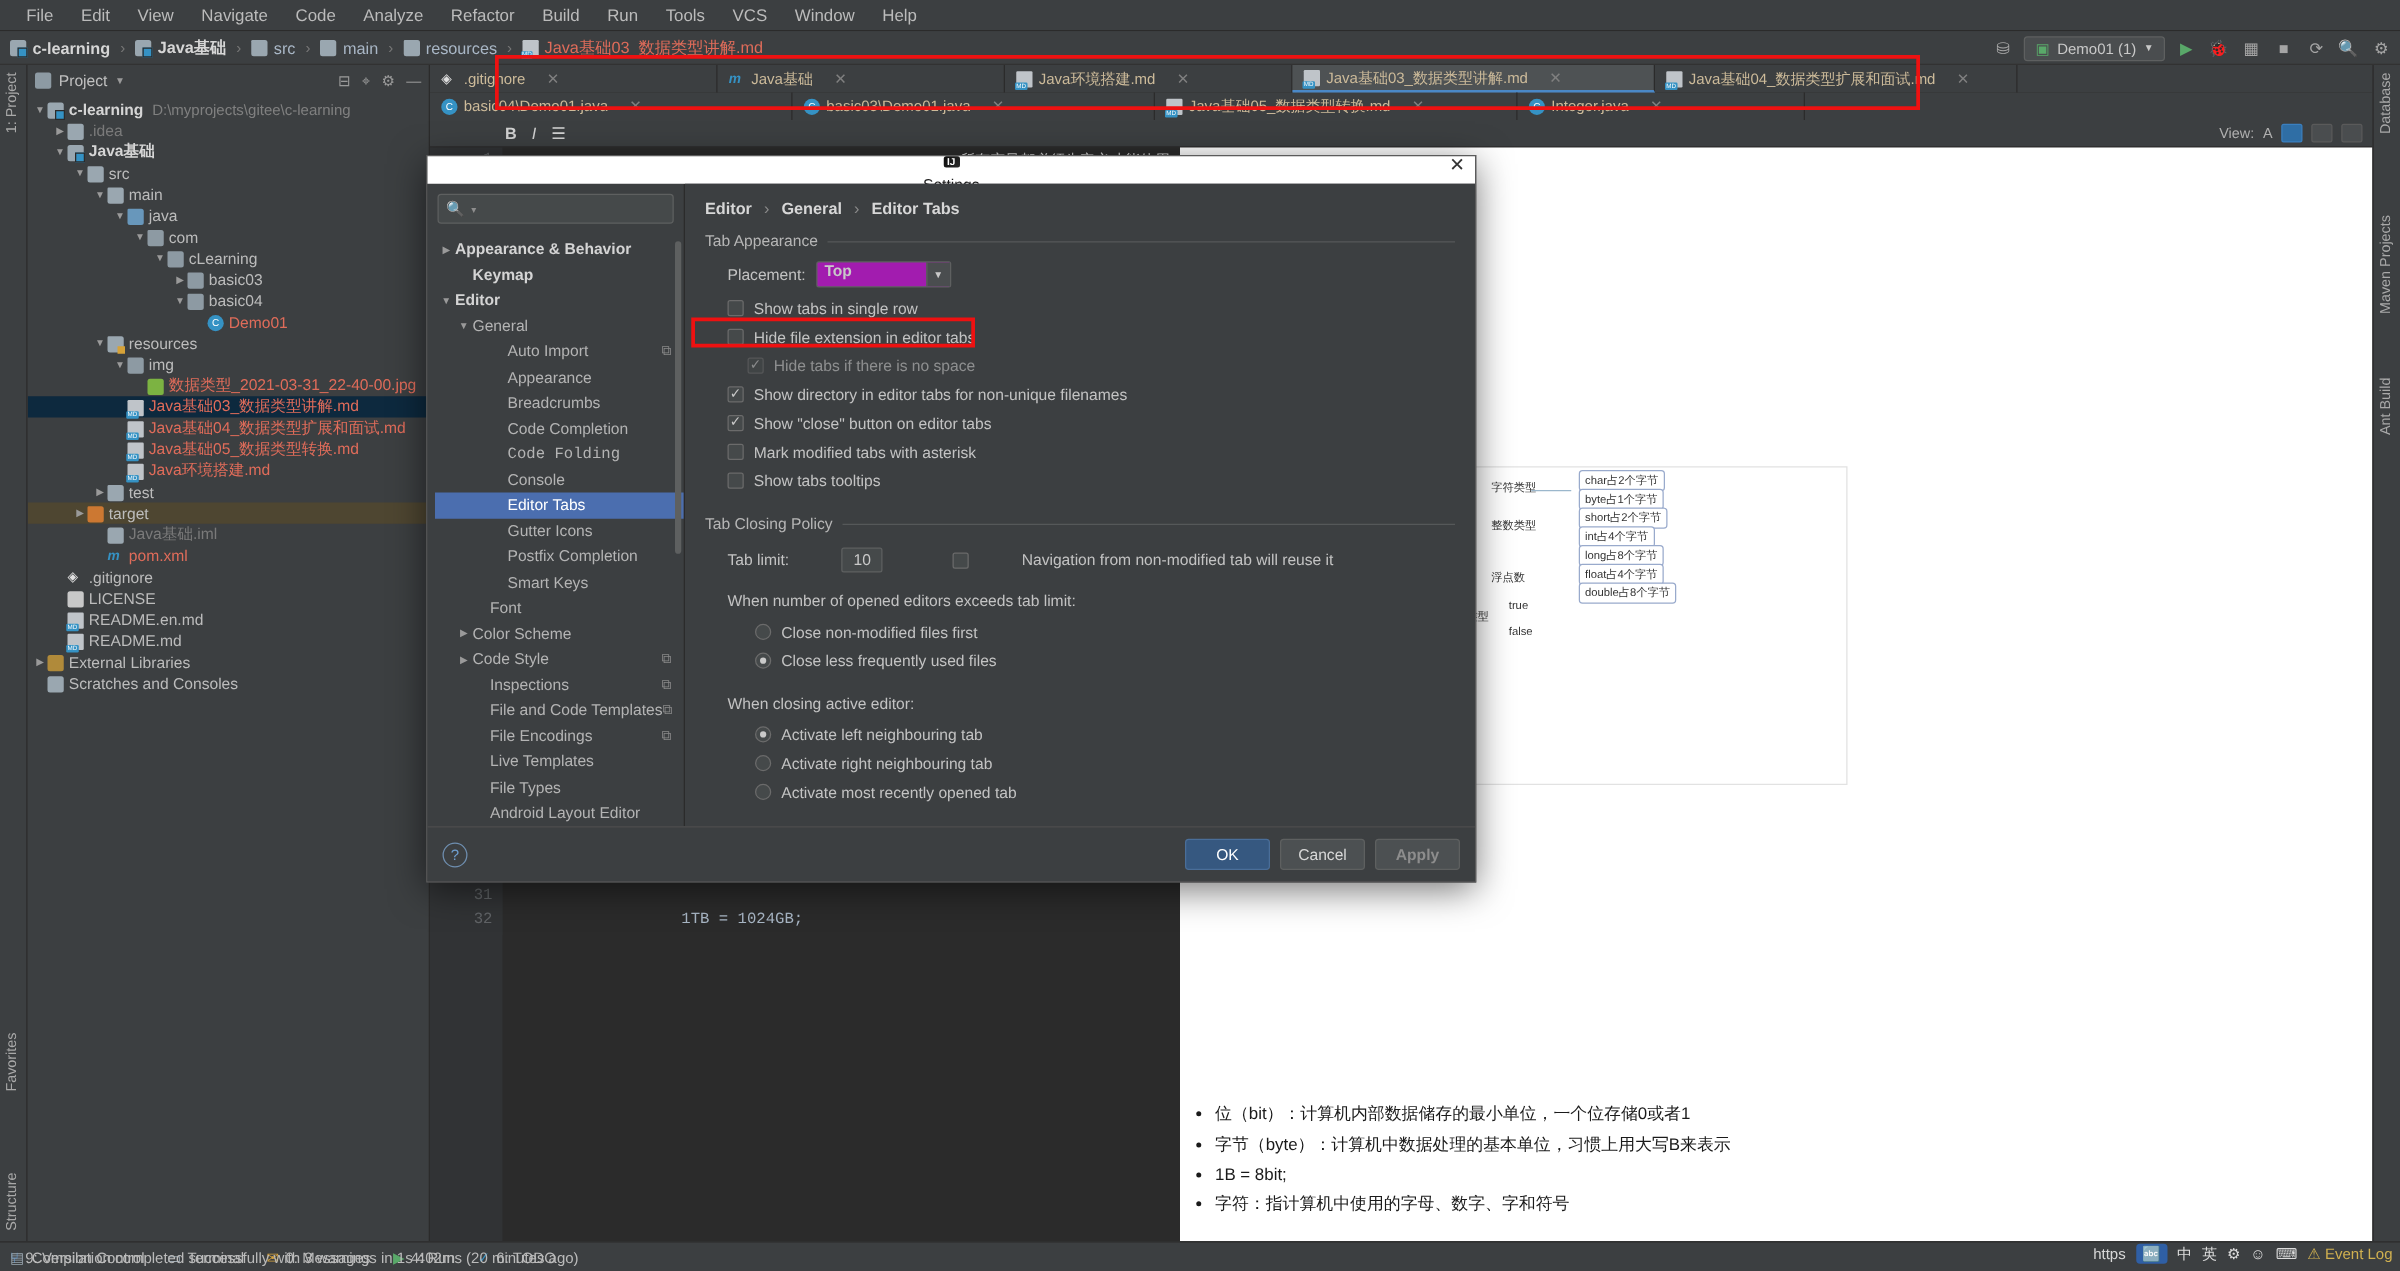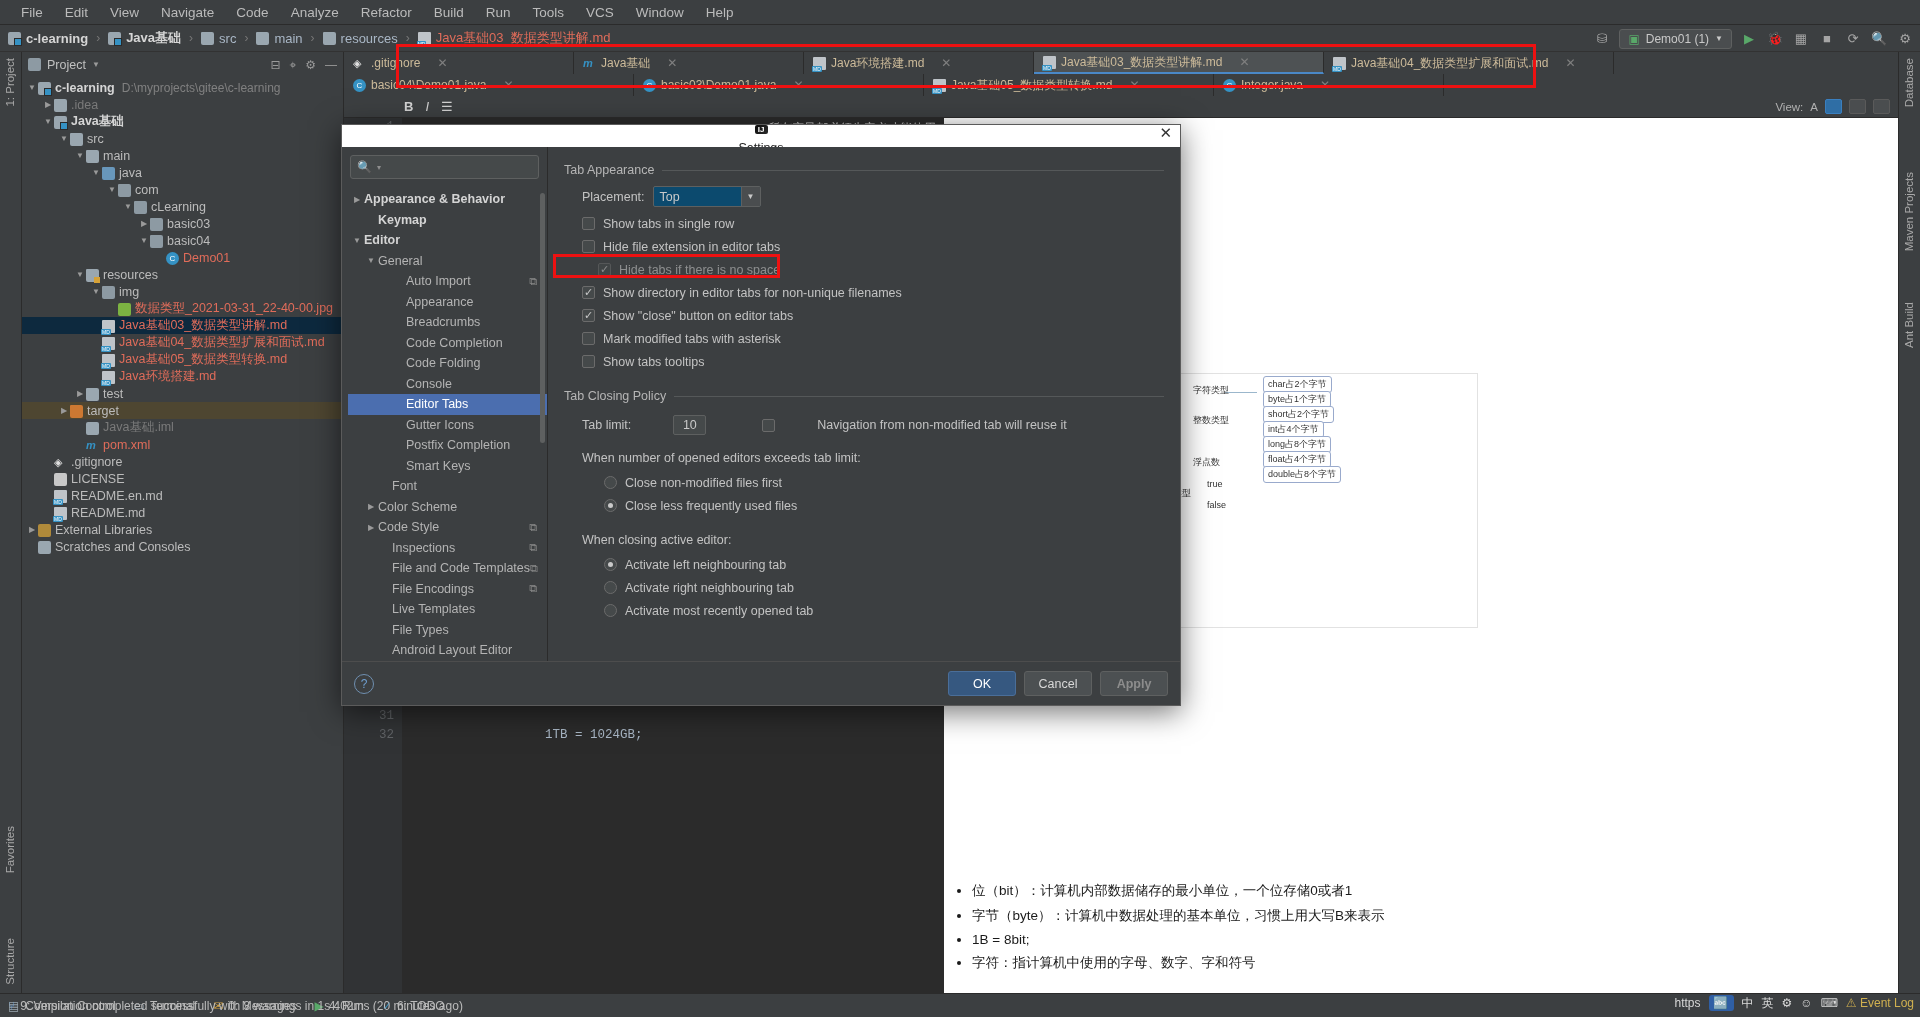--- a/index.html
+++ b/index.html
@@ -118,21 +118,21 @@
   .grp{ display:flex; align-items:center; gap:8px; margin:4px 0 8px 0; color:#b6b6b6; font-size:12.5px;}
   .grp .line{ flex:1; height:1px; background:#555859;}
   .frm{ padding-left:18px;}
   .frow{ display:flex; align-items:center; gap:8px; height:23px; font-size:12.5px; color:#c3c3c3;}
   .cb{ width:13px; height:13px; border:1px solid #6b6b6b; background:#45494a; border-radius:2px; display:inline-flex; align-items:center; justify-content:center; font-size:10px; color:#c3c3c3; flex:none;}
   .cb.on{ background:#45494a;}
   .cb.on:after{ content:"✓"; font-size:11px; color:#c9c9c9; line-height:1;}
   .cb.dis{ opacity:.55;}
   .rb{ width:13px; height:13px; border:1px solid #6b6b6b; border-radius:50%; background:#45494a; display:inline-block; position:relative; flex:none;}
   .rb.on:after{ content:""; position:absolute; left:3px; top:3px; width:5px; height:5px; border-radius:50%; background:#c9c9c9;}
-  .combo{ width:108px; height:21px; background:#0c4a6e; border:1px solid #5e6060; border-radius:2px; display:flex; align-items:center; padding:0 6px; font-size:12.5px; color:#c9c9c9; position:relative;}
+  .combo{ width:108px; height:21px; background:#a21caf; border:1px solid #5e6060; border-radius:2px; display:flex; align-items:flex-start; padding:0 6px; font-size:12.5px; color:#c9c9c9; position:relative;font-weight:bold;}
   .combo .arw{ position:absolute; right:0; top:0; bottom:0; width:19px; background:#4a4d4f; border-left:1px solid #5e6060; display:flex; align-items:center; justify-content:center; font-size:8px; color:#c9c9c9;}
   .numfield{ width:33px; height:20px; background:#45494a; border:1px solid #5e6060; border-radius:2px; text-align:center; font-size:12.5px; color:#c9c9c9; line-height:18px;}
   .lbl2{ color:#c3c3c3; font-size:12.5px;}
   .dlg-foot{ height:44px; background:#3c3f41; border-top:1px solid #4d4d4d; display:flex; align-items:center; padding:0 12px; position:relative;}
   .help{ width:20px;height:20px;border-radius:50%;border:1px solid #6f8fb0; color:#6f9fd0; display:flex; align-items:center; justify-content:center; font-size:12px;}
   .btns{ position:absolute; right:12px; display:flex; gap:8px;}
   .btn{ min-width:68px; height:25px; border:1px solid #5e6060; background:#4c5052; border-radius:3px; color:#d8d8d8; font-size:12.5px; display:flex; align-items:center; justify-content:center; padding:0 12px;}
   .btn.primary{ background:#365880; border-color:#4a6e99; color:#ffffff;}
   .btn.dis{ color:#8d8d8d;font-weight:bold;}
 
@@ -597,21 +597,21 @@
               <span>Appearance</span>
             </div>
             <div class="srow" style="padding-left: 44px;">
               <span class="ar"></span>
               <span>Breadcrumbs</span>
             </div>
             <div class="srow" style="padding-left: 44px;">
               <span class="ar"></span>
               <span>Code Completion</span>
             </div>
-            <div class="srow" style="padding-left: 44px;">
+            <div class="srow" style="padding-left: 44px; font-family: Liberation Mono, monospace;">
               <span class="ar"></span>
               <span>Code Folding</span>
             </div>
             <div class="srow" style="padding-left: 44px;">
               <span class="ar"></span>
               <span>Console</span>
             </div>
             <div class="srow sel" style="padding-left: 44px;">
               <span class="ar"></span>
               <span>Editor Tabs</span>
@@ -666,20 +666,27 @@
             </div>
             <div class="srow" style="padding-left: 30px;">
               <span class="ar"></span>
               <span>Android Layout Editor</span>
             </div>
             <div class="srow" style="padding-left: 16px;"></div>
           </div>
       </div>
 
       <div class="dlg-right">
+        <div class="bread">
+          <span>Editor</span>
+          <span class="sep">›</span>
+          <span>General</span>
+          <span class="sep">›</span>
+          <span>Editor Tabs</span>
+        </div>
 
         <div class="grp">
           <span>Tab Appearance</span>
           <span class="line"></span>
         </div>
 
         <div class="frm">
           <div class="frow" style="margin-bottom:4px;">
             <span class="lbl2">Placement:</span>
             <div class="combo">

